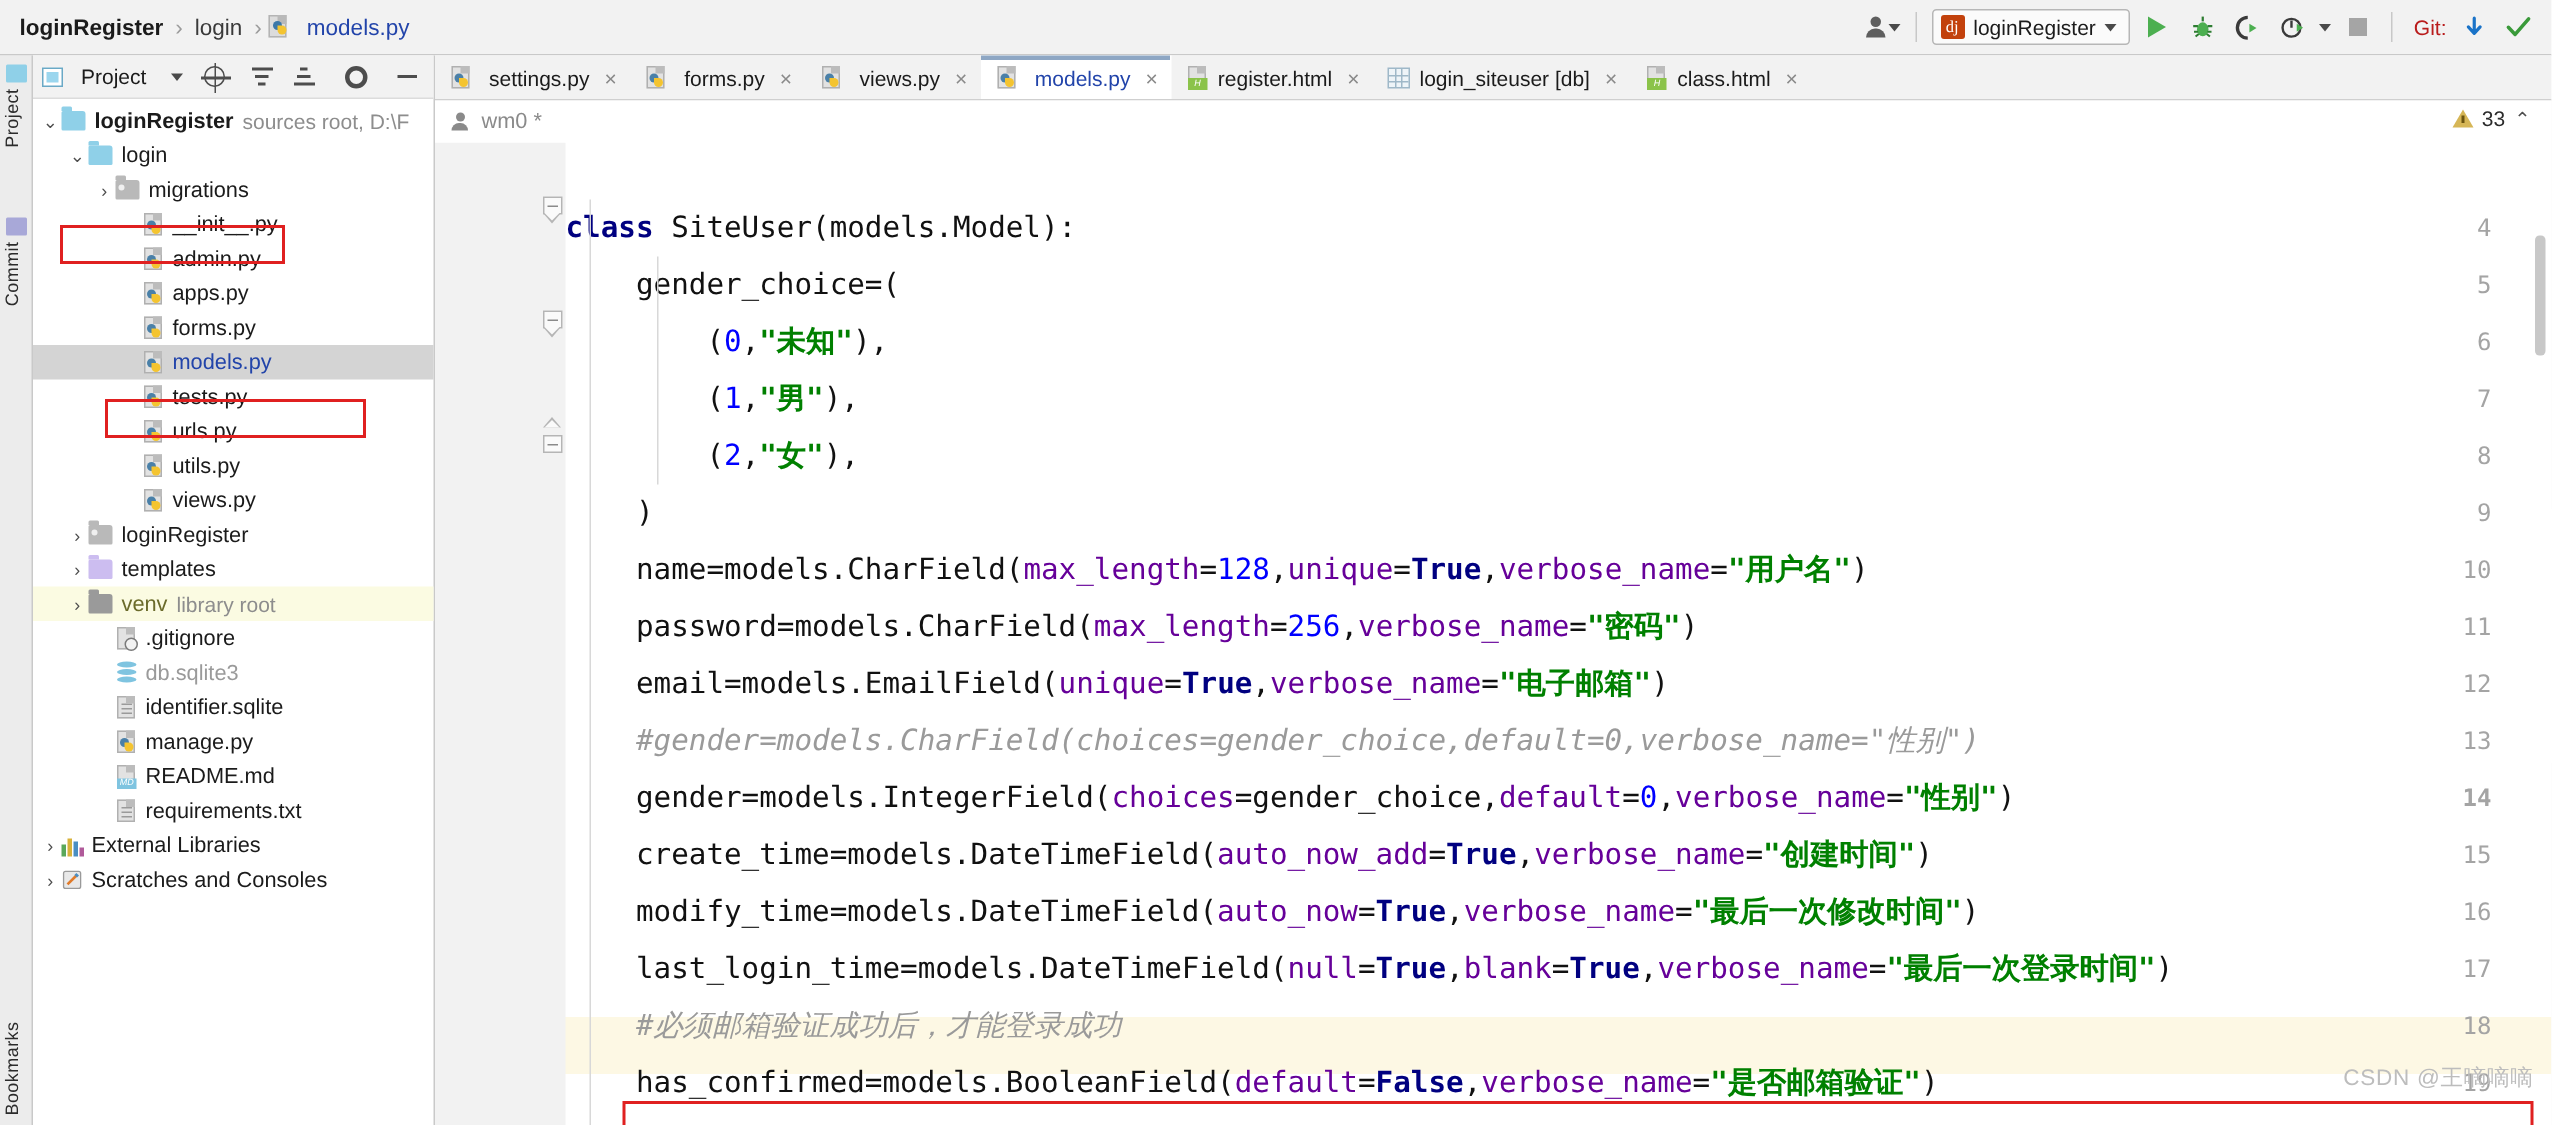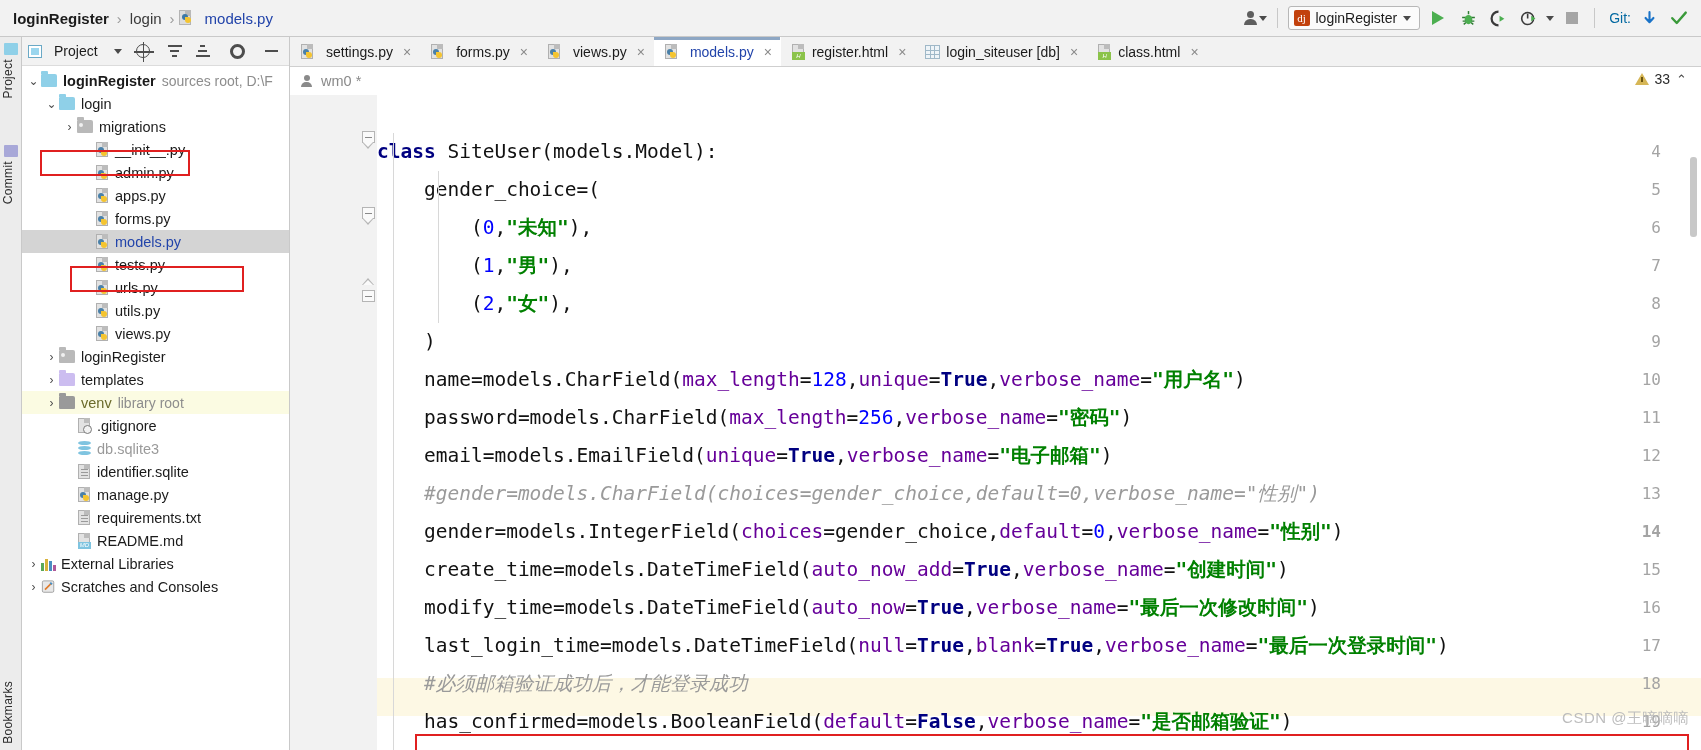--- a/index.html
+++ b/index.html
@@ -39,21 +39,21 @@
     height: 24px; padding: 0 8px 0 5px;
     border: 1px solid #b7b7b7; border-radius: 3px; background: #fbfbfb;
     font-size: 14px; color: #1b1b1b;
   }
   .dj-ico { width: 16px; height: 16px; background: #c2410c; border-radius: 2px; color: #fff;
             font-size: 11px; line-height: 16px; text-align: center; font-family: "Liberation Serif", serif; }
   .tri-down { width:0;height:0;border-left:4px solid transparent;border-right:4px solid transparent;border-top:5px solid #4a4a4a; }
   .icon-btn { width: 24px; height: 24px; display: flex; align-items: center; justify-content: center; cursor: default; }
   .play-tri { width:0;height:0;border-top:7px solid transparent;border-bottom:7px solid transparent;border-left:12px solid #4caf50; }
   .stop-sq { width: 12px; height: 12px; background: #a5a5a5; }
-  .gitlabel { font-size: 14px; color: #0369a1; margin-left:4px;}
+  .gitlabel { font-size: 14px; color: #b91c1c; margin-left:4px;}
   .vbar { width:1px; height: 20px; background: #c8c8c8; margin: 0 4px;}
   .user-ico { position:relative; width:16px;height:16px;}
   .user-ico .head{position:absolute;left:4px;top:1px;width:7px;height:7px;border-radius:50%;background:#5e5e5e;}
   .user-ico .body{position:absolute;left:1px;top:9px;width:13px;height:6px;border-radius:6px 6px 0 0;background:#5e5e5e;}
 
   
   .leftstrip {
     position: absolute; left: 0; top: 37px; width: 22px; height: 713px;
     background: #ececec; border-right: 1px solid #c9c9c9;
   }
@@ -440,34 +440,34 @@
           <span class="fico">
             <i class="sheet"></i>
             <i class="fold"></i>
             <i class="snakeA"></i>
             <i class="snakeB"></i>
           </span>
           <span class="tree-label">manage.py</span>
         </div>
         <div class="node ind3">
           <span class="chev"></span>
+          <span class="fico md">
+            <i class="sheet"></i>
+            <i class="fold"></i>
+            <i class="badge">MD</i>
+          </span>
+          <span class="tree-label">README.md</span>
+        </div>
+        <div class="node ind3">
+          <span class="chev"></span>
           <span class="fico txt">
             <i class="sheet"></i>
             <i class="fold"></i>
           </span>
           <span class="tree-label">requirements.txt</span>
-        </div>
-        <div class="node ind3">
-          <span class="chev"></span>
-          <span class="fico md">
-            <i class="sheet"></i>
-            <i class="fold"></i>
-            <i class="badge">MD</i>
-          </span>
-          <span class="tree-label">README.md</span>
         </div>
         <div class="node ind1">
           <span class="chev">›</span>
           <span class="bar-ico">
             <i style="left:0;height:8px;background:#5aa85a"></i>
             <i style="left:4px;height:12px;background:#d8b23a"></i>
             <i style="left:8px;height:10px;background:#4a8ec2"></i>
             <i style="left:12px;height:6px;background:#b05a9a"></i>
           </span>
           <span class="tree-label">External Libraries</span>

